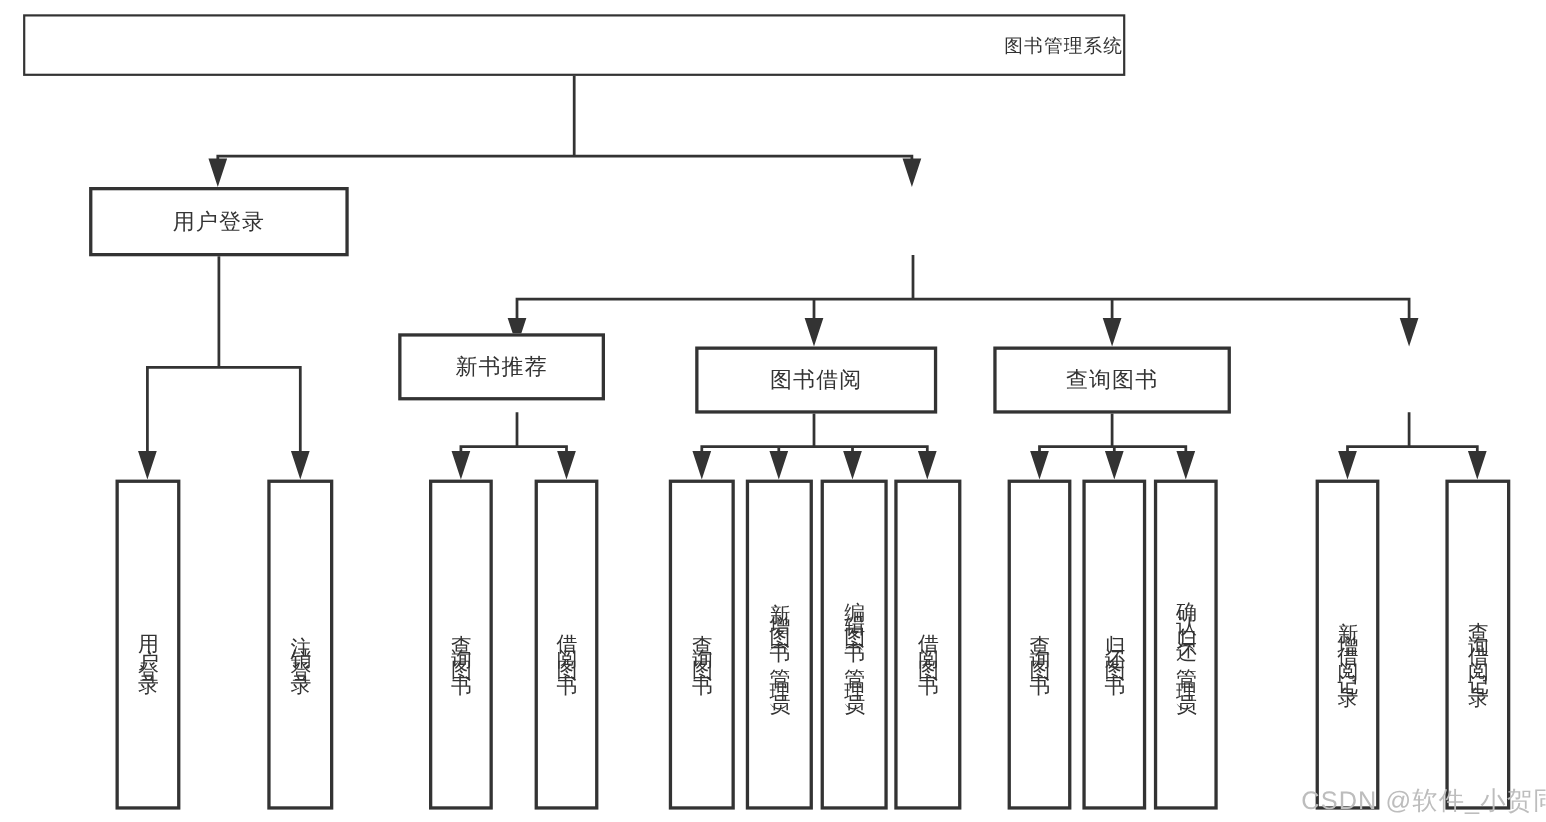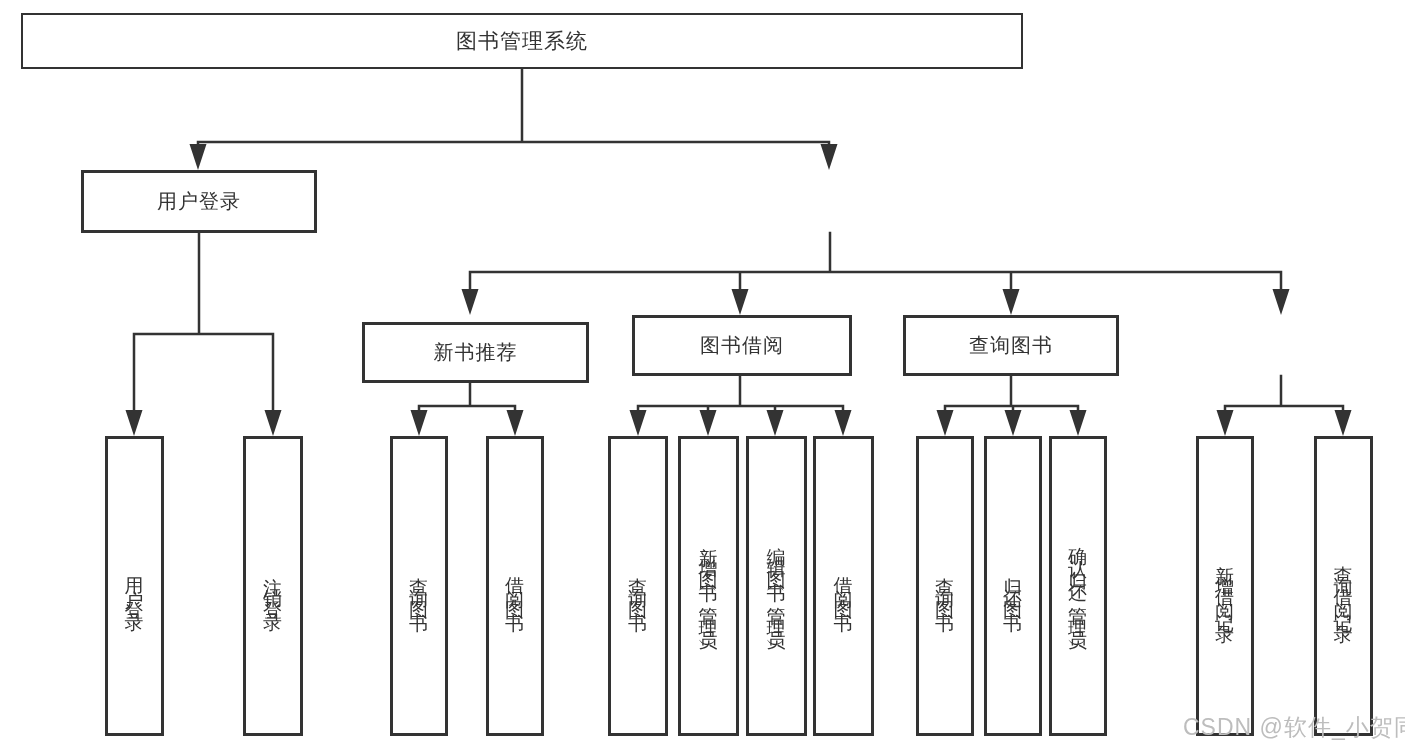--- a/index.html
+++ b/index.html
@@ -2,21 +2,21 @@
 <html><head>
 <meta charset="utf-8">
 <style>
   html,body{margin:0;padding:0;background:#ffffff;}
   body{width:1405px;height:747px;overflow:hidden;position:relative;
        font-family:"Liberation Sans",sans-serif;}
   #canvas{position:absolute;left:0;top:0;width:1405px;height:747px;background:#fff;}
   #wires{position:absolute;left:0;top:0;width:1405px;height:747px;}
   .box{position:absolute;background:#fff;border:3px solid #333;box-sizing:border-box;
        display:flex;align-items:center;justify-content:center;color:#333;}
-  .root{border-width:2px;font-size:21px;letter-spacing:1px;}
+  .root{border-width:2px;font-size:17px;letter-spacing:1px;justify-content:flex-end;}
   .lvl{font-size:20px;letter-spacing:1px;}
   .leaf{writing-mode:vertical-rl;text-orientation:mixed;font-size:19px;
         letter-spacing:12px;line-height:1;}
   .watermark{position:absolute;left:1183px;top:712px;font-size:23px;color:#bdbdbd;
              letter-spacing:1px;white-space:nowrap;z-index:5;}
 </style>
 </head>
 <body>
 
 <div id="canvas">
@@ -39,21 +39,21 @@
   </svg>
 
   <div class="box root" style="left:21px;top:13px;width:1002px;height:56px">
     <span>图书管理系统</span>
   </div>
 
   <div class="box lvl" style="left:81px;top:170px;width:236px;height:63px">
     <span>用户登录</span>
   </div>
 
-  <div class="box lvl" style="left:362px;top:322px;width:227px;height:61px">
+  <div class="box lvl" style="left:362px;top:303px;width:188px;height:61px">
     <span>新书推荐</span>
   </div>
   <div class="box lvl" style="left:632px;top:315px;width:220px;height:61px">
     <span>图书借阅</span>
   </div>
   <div class="box lvl" style="left:903px;top:315px;width:216px;height:61px">
     <span>查询图书</span>
   </div>
 
   <div class="box leaf" style="left:105px;top:436px;width:59px;height:300px">

